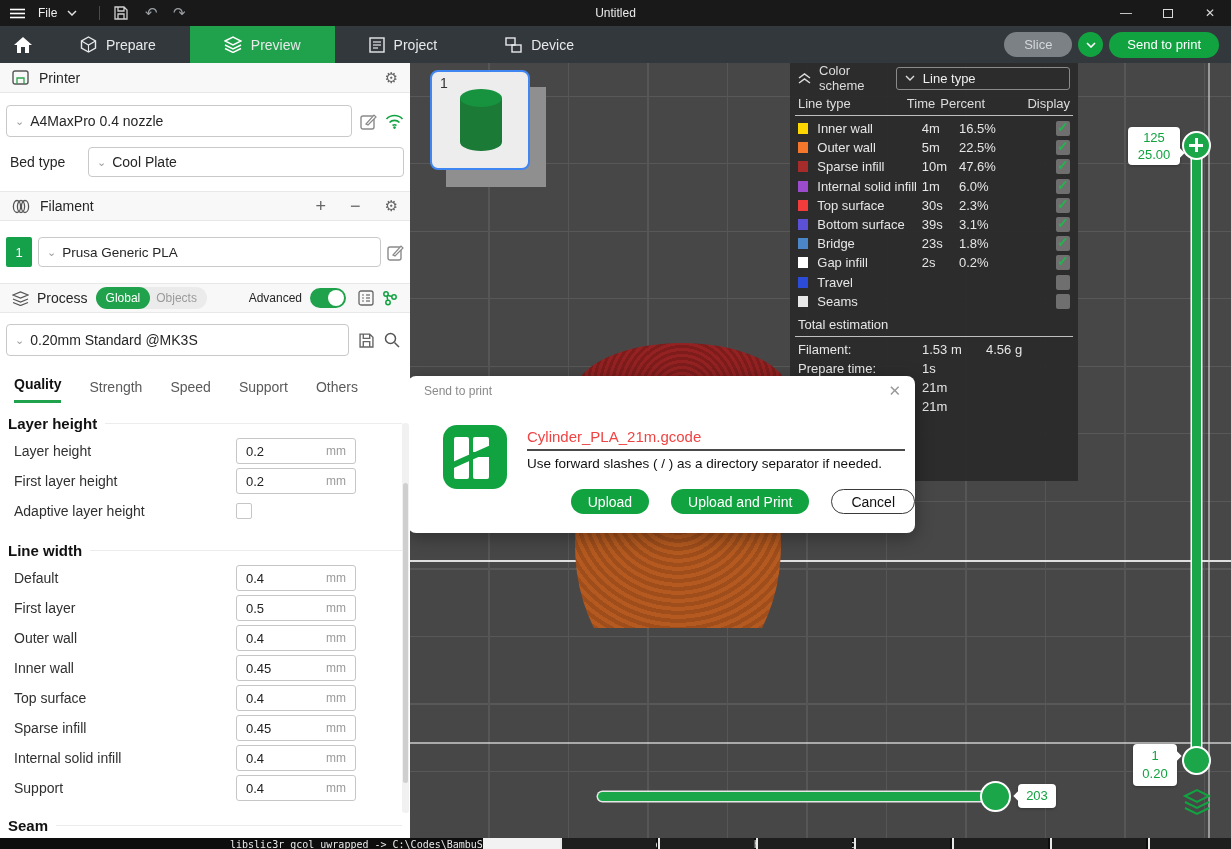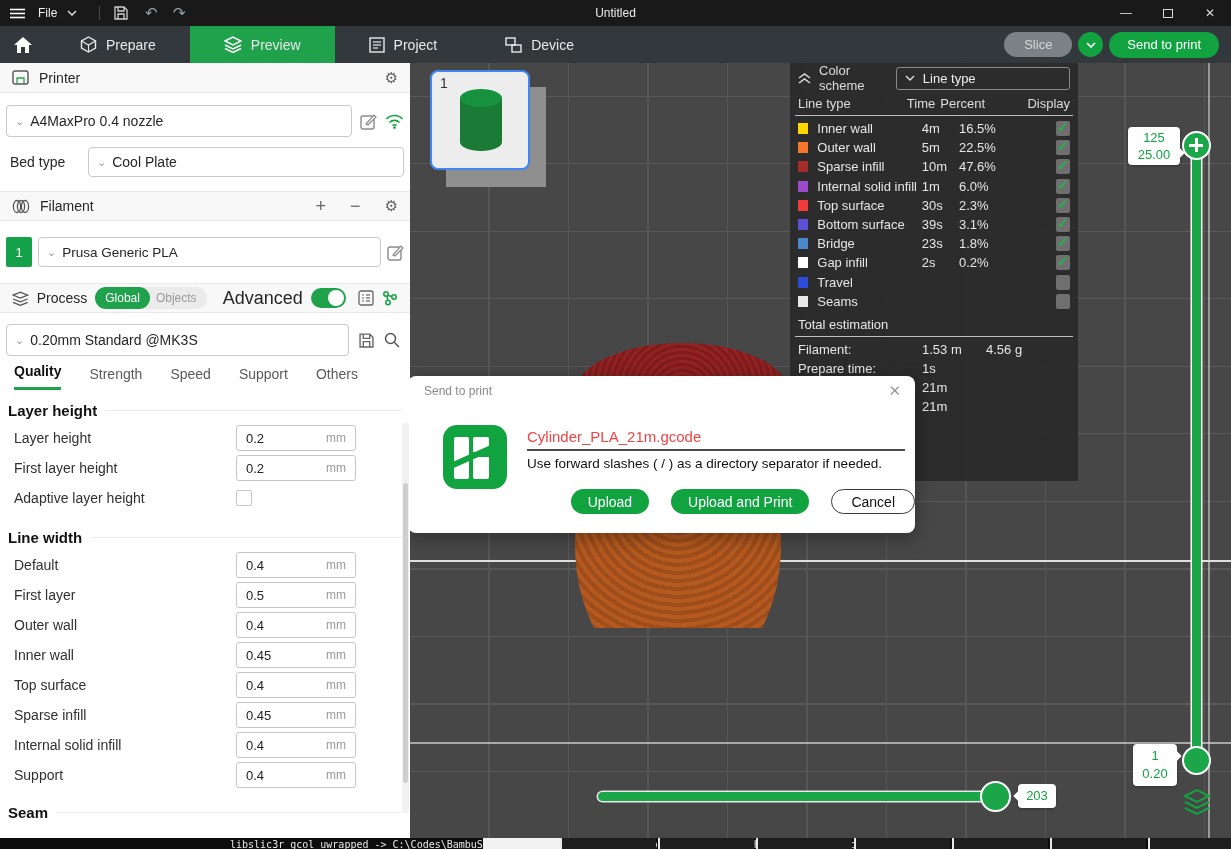--- a/index.html
+++ b/index.html
@@ -35,21 +35,21 @@
   .ghost-ico { color:#666; font-size:15px; cursor:pointer; }
   .combo { height:32px; border:1px solid #C9C9C9; border-radius:4px; background:#fff; display:flex; align-items:center; padding:0 8px; gap:6px; font-size:14px; color:#262626; }
   .combo .chev { color:#9a9a9a; font-size:11px; }
   .row { display:flex; align-items:center; }
   .badge1 { width:26px; height:30px; background:#15A04A; color:#fff; display:flex; align-items:center; justify-content:center; font-size:13px; border-radius:2px; }
   .pill-toggle { display:flex; align-items:center; background:#EBEBEB; border-radius:12px; height:22px; }
   .pill-on { background:#1FA24B; color:#fff; border-radius:12px; height:22px; padding:0 10px; display:flex; align-items:center; font-size:12px; }
   .pill-off { color:#9a9a9a; padding:0 10px 0 6px; font-size:12px; }
   .switch { width:36px; height:20px; border-radius:10px; background:#1FA24B; position:relative; }
   .switch::after { content:""; position:absolute; right:2px; top:2px; width:16px; height:16px; border-radius:8px; background:#fff; }
-  .ptabs { display:flex; align-items:flex-end; gap:28px; padding:12px 14px 0 14px; height:34px; }
+  .ptabs { display:flex; align-items:flex-end; gap:28px; padding:12px 14px 0 14px; height:34px;margin-top:13px; }
   .ptab { font-size:14px; color:#5a5a5a; padding-bottom:8px; cursor:pointer; }
   .ptab.active { color:#111; font-weight:bold; border-bottom:3px solid #1FA24B; }
   .sect { display:flex; align-items:center; gap:8px; padding:12px 8px 4px 8px; }
   .sect b { font-size:15px; color:#111; white-space:nowrap; }
   .sect .line { flex:1; height:1px; background:#ECECEC; }
   .prow { display:flex; align-items:center; height:30px; padding-left:14px; }
   .prow .plabel { flex:1; font-size:14px; color:#303030; }
   .inp { width:120px; height:26px; border:1px solid #C6C6C6; border-radius:3px; margin-right:54px; display:flex; align-items:center; padding:0 9px; background:#fff; }
   .inp .val { flex:1; font-size:13px; color:#222; }
   .inp .unit { font-size:12px; color:#9a9a9a; }
@@ -310,21 +310,21 @@
             <path d="M1 8 L8.5 11 L16 8"></path>
             <path d="M1 11.5 L8.5 14.5 L16 11.5"></path>
           </g>
         </svg>
       <span class="sec-title">Process</span>
       <div class="pill-toggle">
         <span class="pill-on">Global</span>
         <span class="pill-off">Objects</span>
       </div>
       <span class="flexfill"></span>
-      <span style="font-size:18px;color:#262626;">Advanced</span>
+      <span style="font-size:12px;color:#262626;">Advanced</span>
       <span class="switch"></span>
       <span style="margin-left:4px;">
         <svg width="16" height="16" viewBox="0 0 16 16">
             <rect x="1" y="1" width="14" height="14" rx="2" fill="none" stroke="#666" stroke-width="1.3"></rect>
             <g stroke="#666" stroke-width="1.2">
               <line x1="4" y1="5" x2="6" y2="5"></line>
               <line x1="8" y1="5" x2="12" y2="5"></line>
               <line x1="4" y1="8" x2="6" y2="8"></line>
               <line x1="8" y1="8" x2="12" y2="8"></line>
               <line x1="4" y1="11" x2="6" y2="11"></line>

